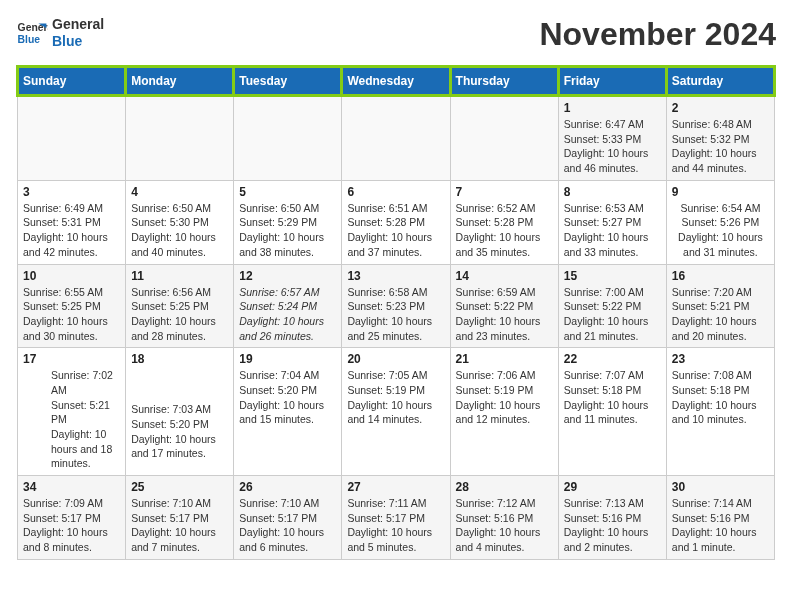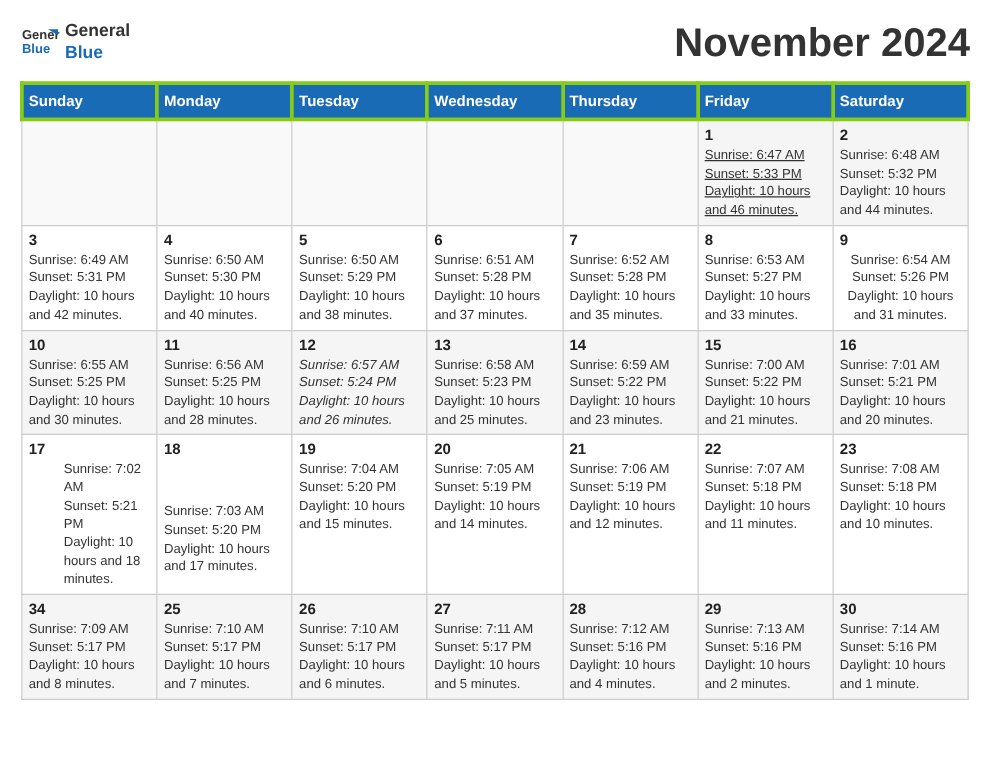--- a/index.html
+++ b/index.html
@@ -111,21 +111,21 @@
   </thead>
   <tbody id="calendar-body">
   <tr>
         <td class="empty-cell"></td>
         <td class="empty-cell"></td>
         <td class="empty-cell"></td>
         <td class="empty-cell"></td>
         <td class="empty-cell"></td>
         <td>
           <div class="day-number">1</div>
-          <div class="day-info" style="white-space: pre-line; text-decoration: underline;">Sunrise: 6:47 AM
+          <div class="day-info" style="white-space: pre-line;">Sunrise: 6:47 AM
 Sunset: 5:33 PM
 Daylight: 10 hours and 46 minutes.</div>
         </td>
         <td>
           <div class="day-number">2</div>
           <div class="day-info" style="white-space: pre-line;">Sunrise: 6:48 AM
 Sunset: 5:32 PM
 Daylight: 10 hours and 44 minutes.</div>
         </td>
       </tr>
@@ -205,21 +205,21 @@
 Daylight: 10 hours and 23 minutes.</div>
         </td>
         <td>
           <div class="day-number">15</div>
           <div class="day-info" style="white-space: pre-line;">Sunrise: 7:00 AM
 Sunset: 5:22 PM
 Daylight: 10 hours and 21 minutes.</div>
         </td>
         <td>
           <div class="day-number">16</div>
-          <div class="day-info" style="white-space: pre-line;">Sunrise: 7:01 AM
+          <div class="day-info" style="white-space: pre-line;">Sunrise: 7:20 AM
 Sunset: 5:21 PM
 Daylight: 10 hours and 20 minutes.</div>
         </td>
       </tr>
       <tr>
         <td>
           <div class="day-number">17</div>
           <div class="day-info" style="white-space: pre-line; margin-left: 28px;">Sunrise: 7:02 AM
 Sunset: 5:21 PM
 Daylight: 10 hours and 18 minutes.</div>

